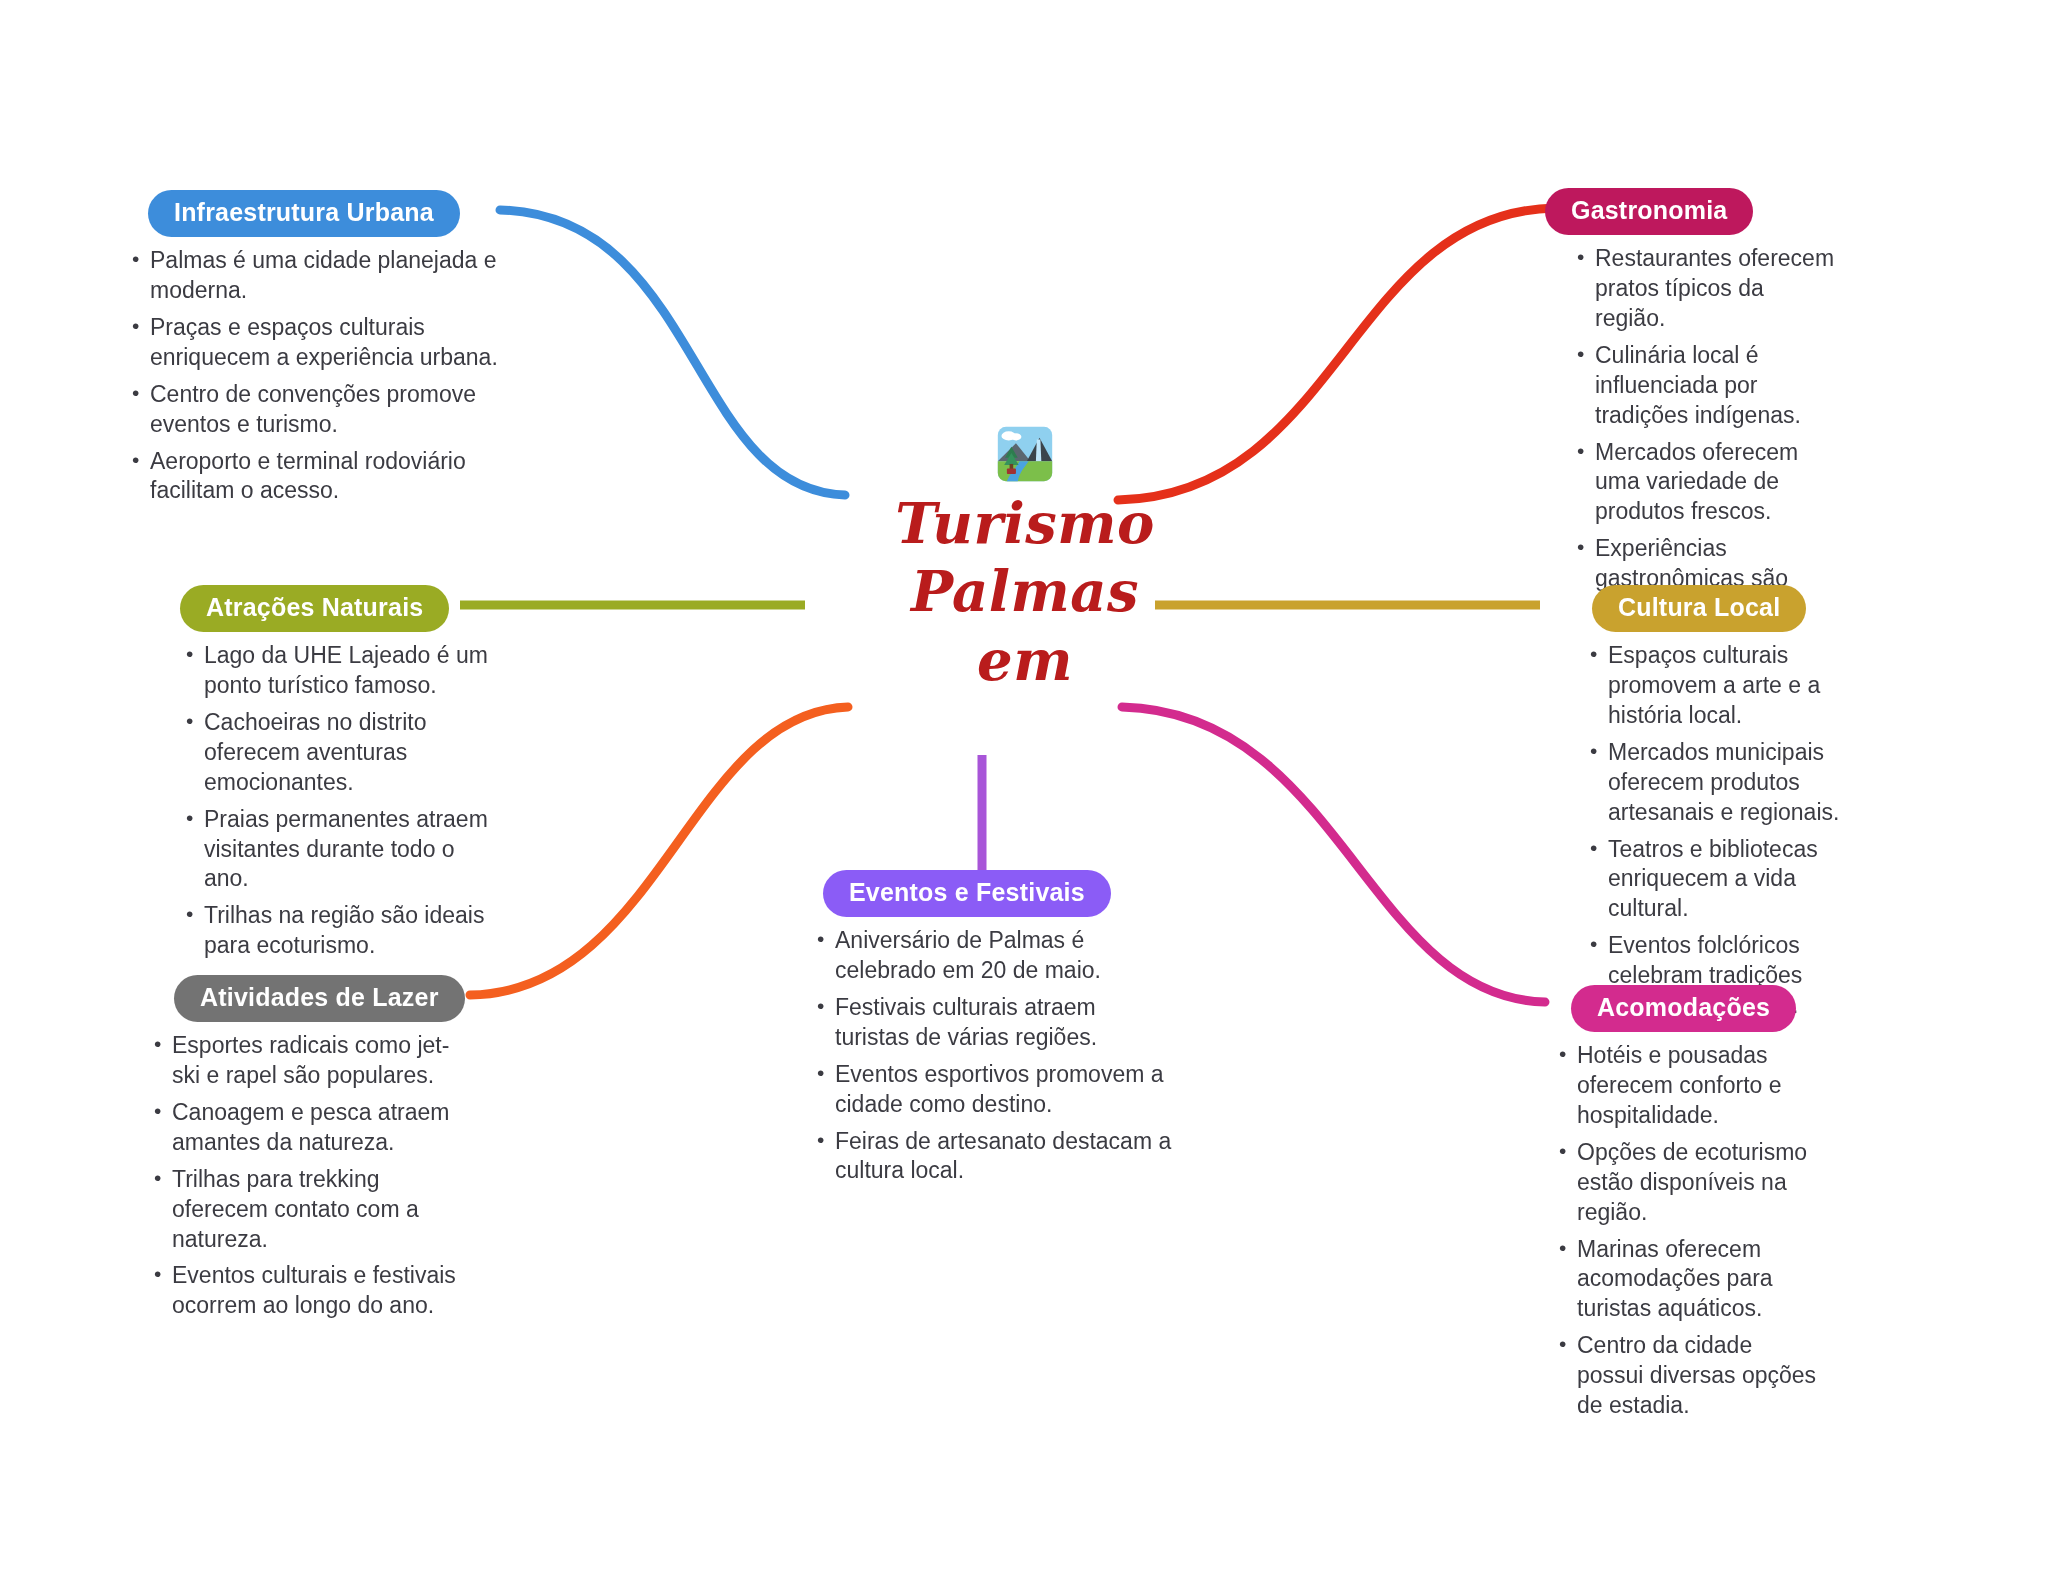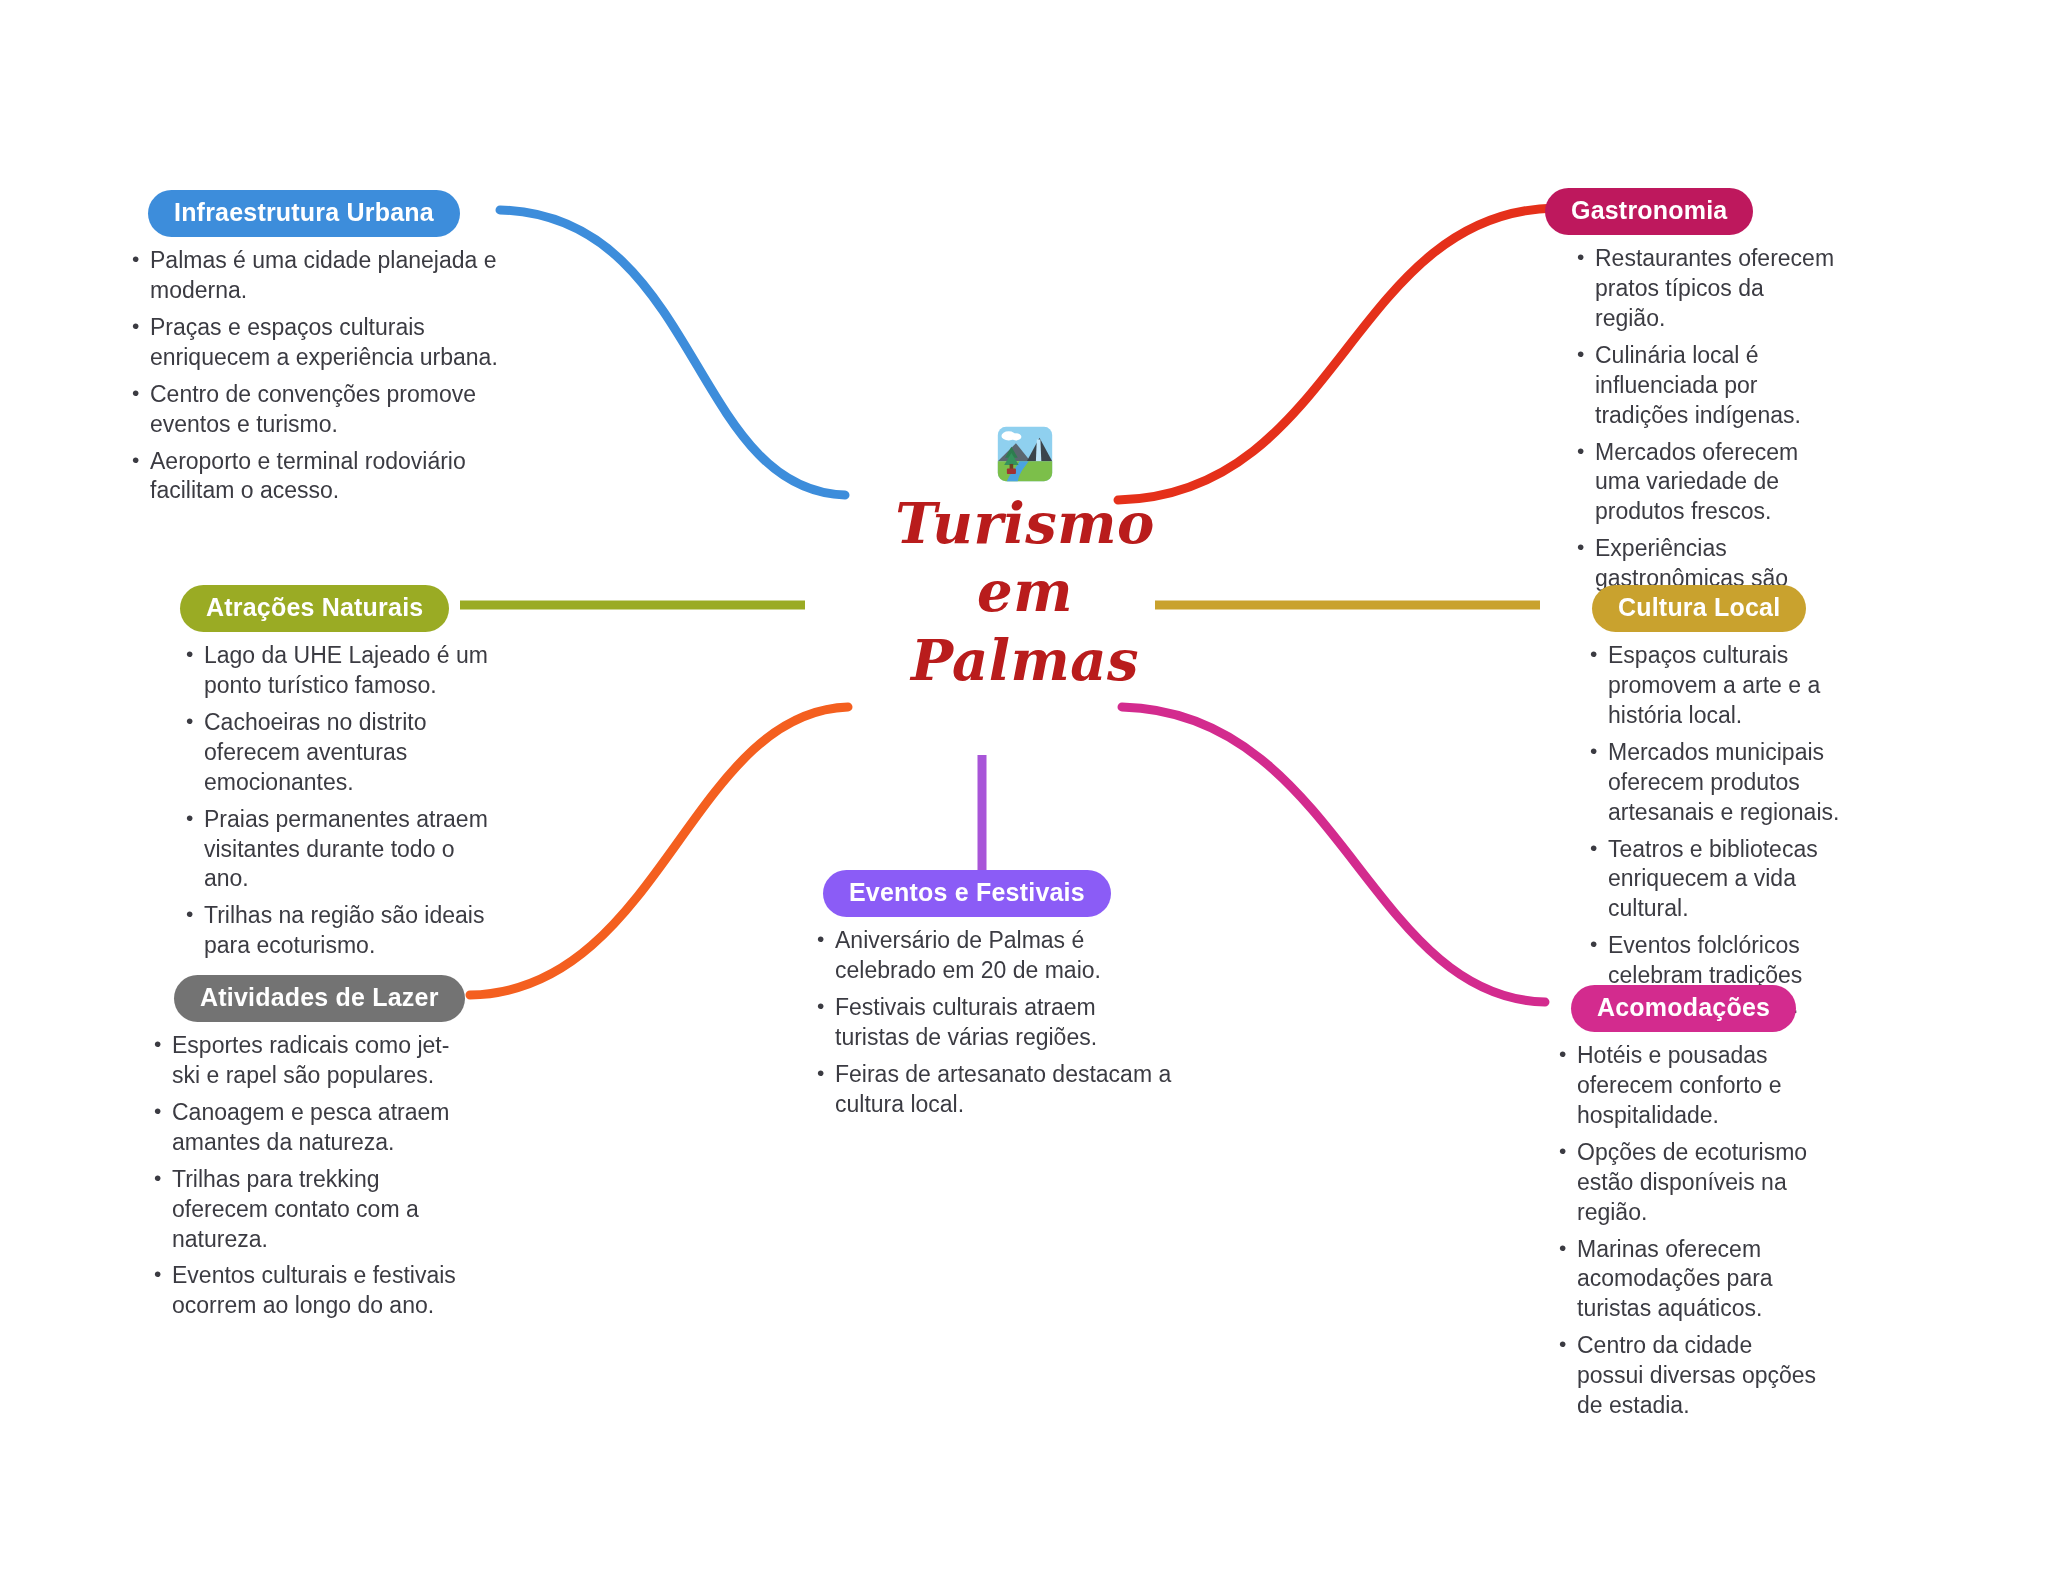--- a/index.html
+++ b/index.html
@@ -147,22 +147,22 @@
         <path d="M17 24 L24 36 L10 36 Z" fill="#2e7d4f"></path>
         <path d="M17 31 L25 44 L9 44 Z" fill="#35925c"></path>
         <rect x="15" y="43" width="4" height="7" fill="#6b4226"></rect>
         <rect x="12" y="48" width="10" height="6" rx="1" fill="#a03232"></rect>
         <ellipse cx="14" cy="12" rx="8" ry="5" fill="#ffffff"></ellipse>
         <ellipse cx="22" cy="13" rx="6" ry="4" fill="#ffffff"></ellipse>
       </svg>
     </span>
     <div class="center-title">
       <span>Turismo</span>
+      <span>Palmas</span>
       <span>em</span>
-      <span>Palmas</span>
     </div>
   </div>
 
   <div class="branch" id="branch-infraestrutura">
     <div class="pill-row left">
       <div class="pill" style="background:#3d8ddb">Infraestrutura Urbana</div>
     </div>
     <ul class="bullets">
       <li>Palmas é uma cidade planejada e moderna.</li>
       <li>Praças e espaços culturais enriquecem a experiência urbana.</li>
@@ -219,20 +219,21 @@
     </ul>
   </div>
 
   <div class="branch" id="branch-eventos">
     <div class="pill-row left">
       <div class="pill" style="background:#8b5cf6">Eventos e Festivais</div>
     </div>
     <ul class="bullets">
       <li>Aniversário de Palmas é celebrado em 20 de maio.</li>
       <li>Festivais culturais atraem turistas de várias regiões.</li>
+      <li>Eventos esportivos promovem a cidade como destino.</li>
       <li>Feiras de artesanato destacam a cultura local.</li>
     </ul>
   </div>
 
   <div class="branch" id="branch-acomodacoes">
     <div class="pill-row right">
       <div class="pill" style="background:#d32b8e">Acomodações</div>
     </div>
     <ul class="bullets">
       <li>Hotéis e pousadas oferecem conforto e hospitalidade.</li>

